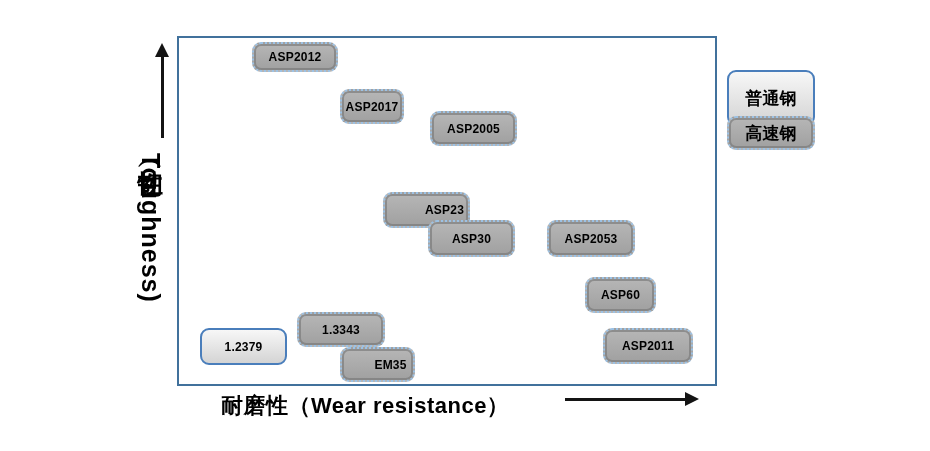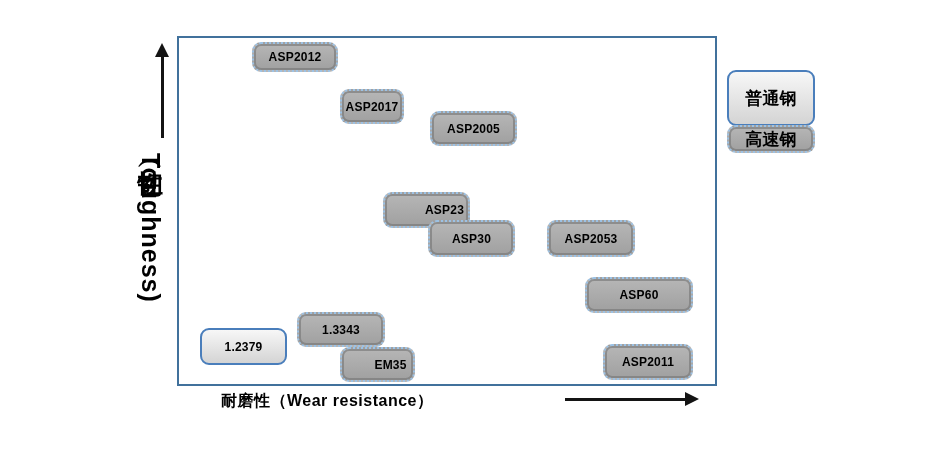--- a/index.html
+++ b/index.html
@@ -20,36 +20,36 @@
     background:linear-gradient(180deg,#b6b6b6,#a0a0a0);
     border:2px dotted #9cc2e5;
     box-shadow:inset 0 0 0 2px rgba(120,120,120,.65);
   }
   .light{
     background:linear-gradient(180deg,#f7f7f7,#d4d4d4);
     border:2px solid #4a7ebb;
   }
   .legend-item{position:absolute;font-size:17px;}
   #legend-ordinary{left:727px;top:50px;width:88px;height:56px;margin-top:20px;}
-  #legend-hss{left:727px;top:125px;width:88px;height:28px;}
+  #legend-hss{left:727px;top:116px;width:88px;height:34px;}
   .y-arrow-line{position:absolute;left:161px;top:56px;width:3px;height:82px;background:#141414;z-index:2;}
   .y-arrow-head{position:absolute;left:155px;top:43px;width:0;height:0;
     border-left:7px solid transparent;border-right:7px solid transparent;
     border-bottom:14px solid #141414;z-index:2;}
   .x-arrow-line{position:absolute;left:565px;top:398px;width:122px;height:3px;background:#141414;z-index:2;}
   .x-arrow-head{position:absolute;left:685px;top:392px;width:0;height:0;
     border-top:7px solid transparent;border-bottom:7px solid transparent;
     border-left:14px solid #141414;z-index:2;}
   .y-label{
     position:absolute;left:135px;top:150px;height:248px;
     writing-mode:vertical-rl;text-orientation:mixed;
     font-size:25px;font-weight:bold;color:#000;letter-spacing:1px;z-index:2;
   }
   .x-label{
-    position:absolute;left:221px;top:391px;font-size:16px;font-weight:bold;
+    position:absolute;left:221px;top:391px;font-size:22px;font-weight:bold;
     color:#000;white-space:nowrap;z-index:2;letter-spacing:.5px;
   }
 </style>
 </head>
 <body>
 
 <div class="canvas">
 
   <div class="plot"></div>
 
@@ -63,18 +63,18 @@
 
   <div id="legend-ordinary" class="box light legend-item">普通钢</div>
   <div id="legend-hss" class="box gray legend-item">高速钢</div>
 
 <div class="box gray" style="left: 252px; top: 42px; width: 86px; height: 30px;">ASP2012</div>
     <div class="box gray" style="left: 340px; top: 89px; width: 64px; height: 35px;">ASP2017</div>
     <div class="box gray" style="left: 430px; top: 111px; width: 87px; height: 35px;">ASP2005</div>
     <div class="box gray" style="left: 383px; top: 192px; width: 87px; height: 36px; padding-left: 36px;">ASP23</div>
     <div class="box gray" style="left: 428px; top: 220px; width: 87px; height: 37px;">ASP30</div>
     <div class="box gray" style="left: 547px; top: 220px; width: 88px; height: 37px;">ASP2053</div>
-    <div class="box gray" style="left: 585px; top: 277px; width: 108px; height: 36px;">ASP60</div>
+    <div class="box gray" style="left: 585px; top: 277px; width: 71px; height: 36px;">ASP60</div>
     <div class="box gray" style="left: 297px; top: 312px; width: 88px; height: 35px;">1.3343</div>
     <div class="box light" style="left: 200px; top: 328px; width: 87px; height: 37px;">1.2379</div>
-    <div class="box gray" style="left: 603px; top: 328px; width: 90px; height: 36px; margin-top: 16px;">ASP2011</div>
+    <div class="box gray" style="left: 603px; top: 328px; width: 90px; height: 36px;">ASP2011</div>
     <div class="box gray" style="left: 340px; top: 347px; width: 75px; height: 35px; padding-left: 26px;">EM35</div>
   </div>
 
 </body></html>

